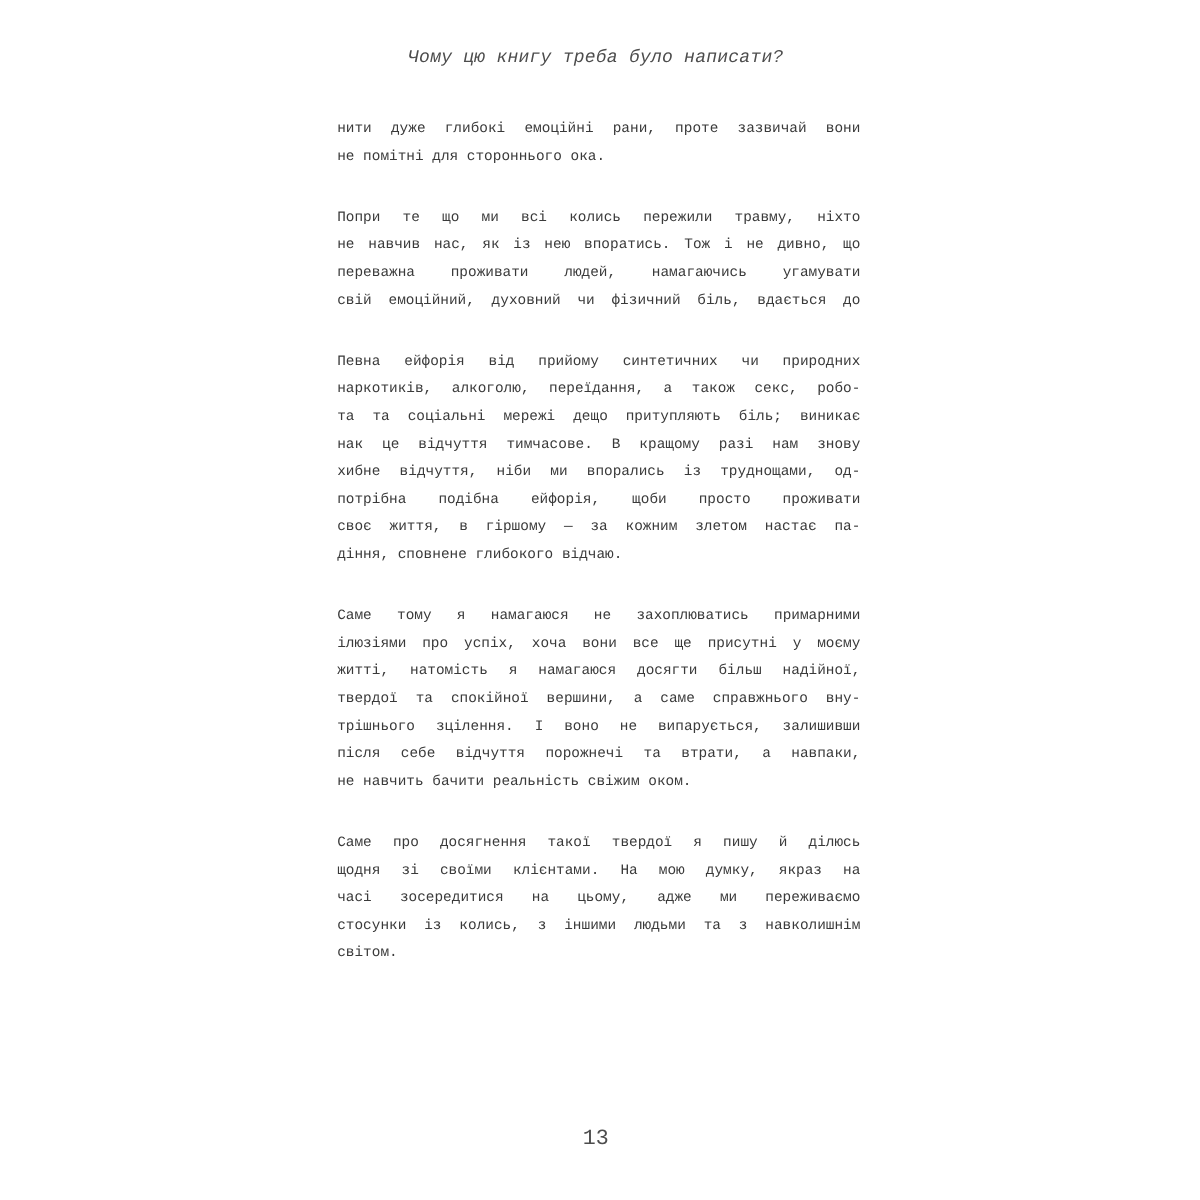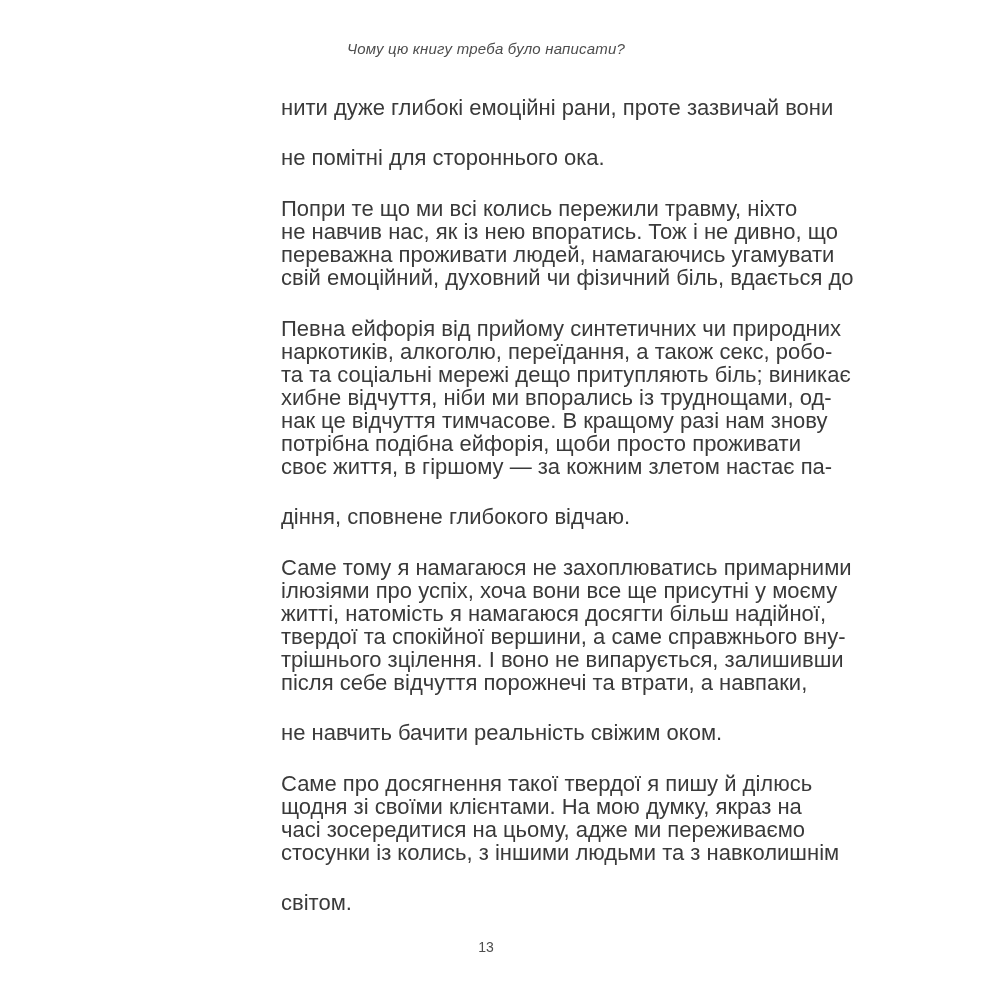--- a/index.html
+++ b/index.html
@@ -5,64 +5,64 @@
   html, body {
     margin: 0;
     padding: 0;
     background: #ffffff;
   }
   .page {
     position: relative;
     width: 972px;
     height: 1000px;
     background: var(--bg, #ffffff);
-    font-family: Liberation Sans, sans-serif;
+    font-family: Liberation Mono, monospace;
     overflow: hidden;
+    padding-left: 21px;
   }
   .running-head {
     position: absolute;
     top: 40px;
     left: 0;
     right: 0;
     text-align: center;
     font-style: italic;
     font-size: 15px;
     letter-spacing: 0.2px;
     color: var(--head-color, #4d4d4d);
   }
   .text-column {
     position: absolute;
     left: 281px;
     top: 96px;
     width: 436px;
-    font-size: 22px;
+    font-size: 12px;
     line-height: 23px;
     color: var(--body-color, #3a3a3a);
   }
   .para {
     margin: 0 0 28px 0;
   }
   .para:last-child { margin-bottom: 0; }
   .line {
     text-align: justify;
     text-align-last: justify;
     white-space: nowrap;
   }
   .line.last-line {
     text-align-last: left;
-    margin-top: 27px;
   }
   .line i { font-style: italic; }
   .page-number {
     position: absolute;
     top: 939px;
     left: 0;
     right: 0;
     text-align: center;
-    font-size: 14px;
+    font-size: 18px;
     color: var(--pn-color, #4d4d4d);
   }
 </style>
 </head>
 <body>
 
 <div class="page" style="--bg: #ffffff; --body-color: #3a3a3a; --head-color: #4d4d4d; --pn-color: #4d4d4d;">
   <div class="running-head">Чому цю книгу треба було написати?</div>
 
   <div class="text-column" id="text-column">
@@ -73,22 +73,22 @@
       <div class="para">
         <div class="line">Попри те що ми всі колись пережили травму, ніхто</div>
         <div class="line">не навчив нас, як із нею впоратись. Тож і не дивно, що</div>
         <div class="line">переважна проживати людей, намагаючись угамувати</div>
         <div class="line">свій емоційний, духовний чи фізичний біль, вдається до</div>
       </div>
       <div class="para">
         <div class="line">Певна ейфорія від прийому синтетичних чи природних</div>
         <div class="line">наркотиків, алкоголю, переїдання, а також секс, робо-</div>
         <div class="line">та та соціальні мережі дещо притупляють біль; виникає</div>
+        <div class="line">нак це відчуття тимчасове. В кращому разі нам знову</div>
         <div class="line">хибне відчуття, ніби ми впорались із труднощами, од-</div>
-        <div class="line">нак це відчуття тимчасове. В кращому разі нам знову</div>
         <div class="line">потрібна подібна ейфорія, щоби просто проживати</div>
         <div class="line">своє життя, в гіршому — за кожним злетом настає па-</div>
         <div class="line last-line">діння, сповнене глибокого відчаю.</div>
       </div>
       <div class="para">
         <div class="line">Саме тому я намагаюся не захоплюватись примарними</div>
         <div class="line">ілюзіями про успіх, хоча вони все ще присутні у моєму</div>
         <div class="line">житті, натомість я намагаюся досягти більш надійної,</div>
         <div class="line">твердої та спокійної вершини, а саме справжнього вну-</div>
         <div class="line">трішнього зцілення. І воно не випарується, залишивши</div>

